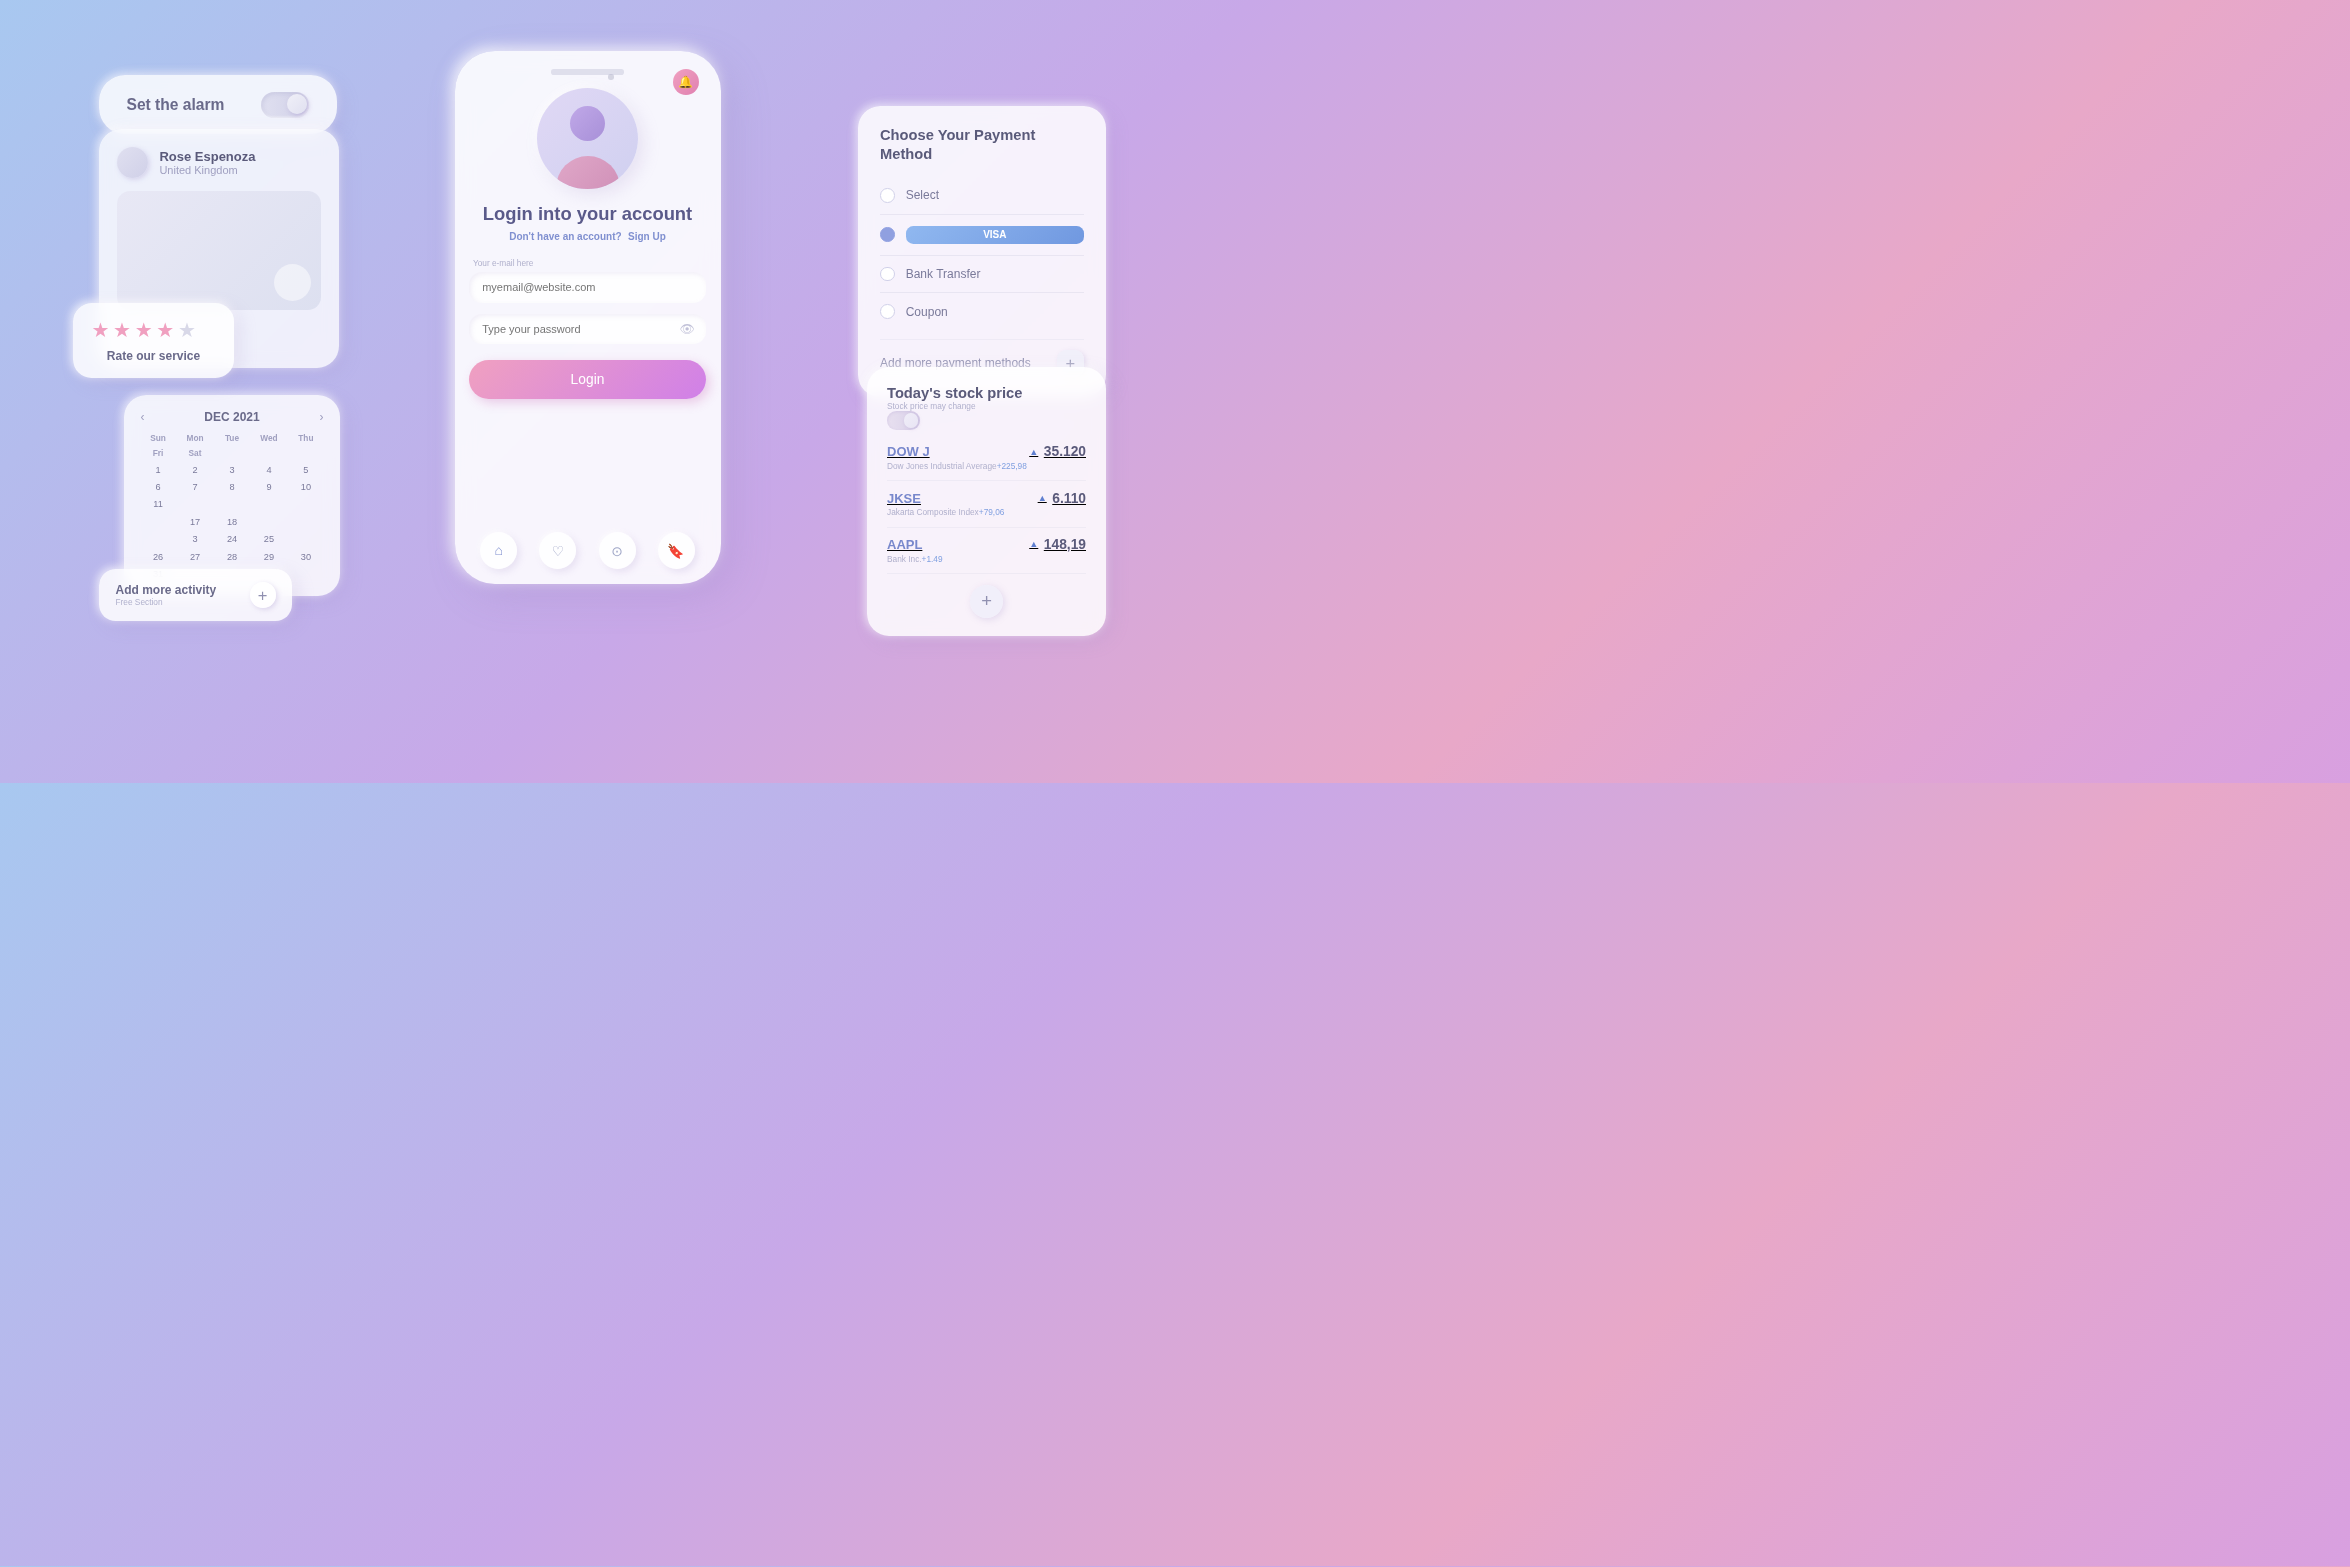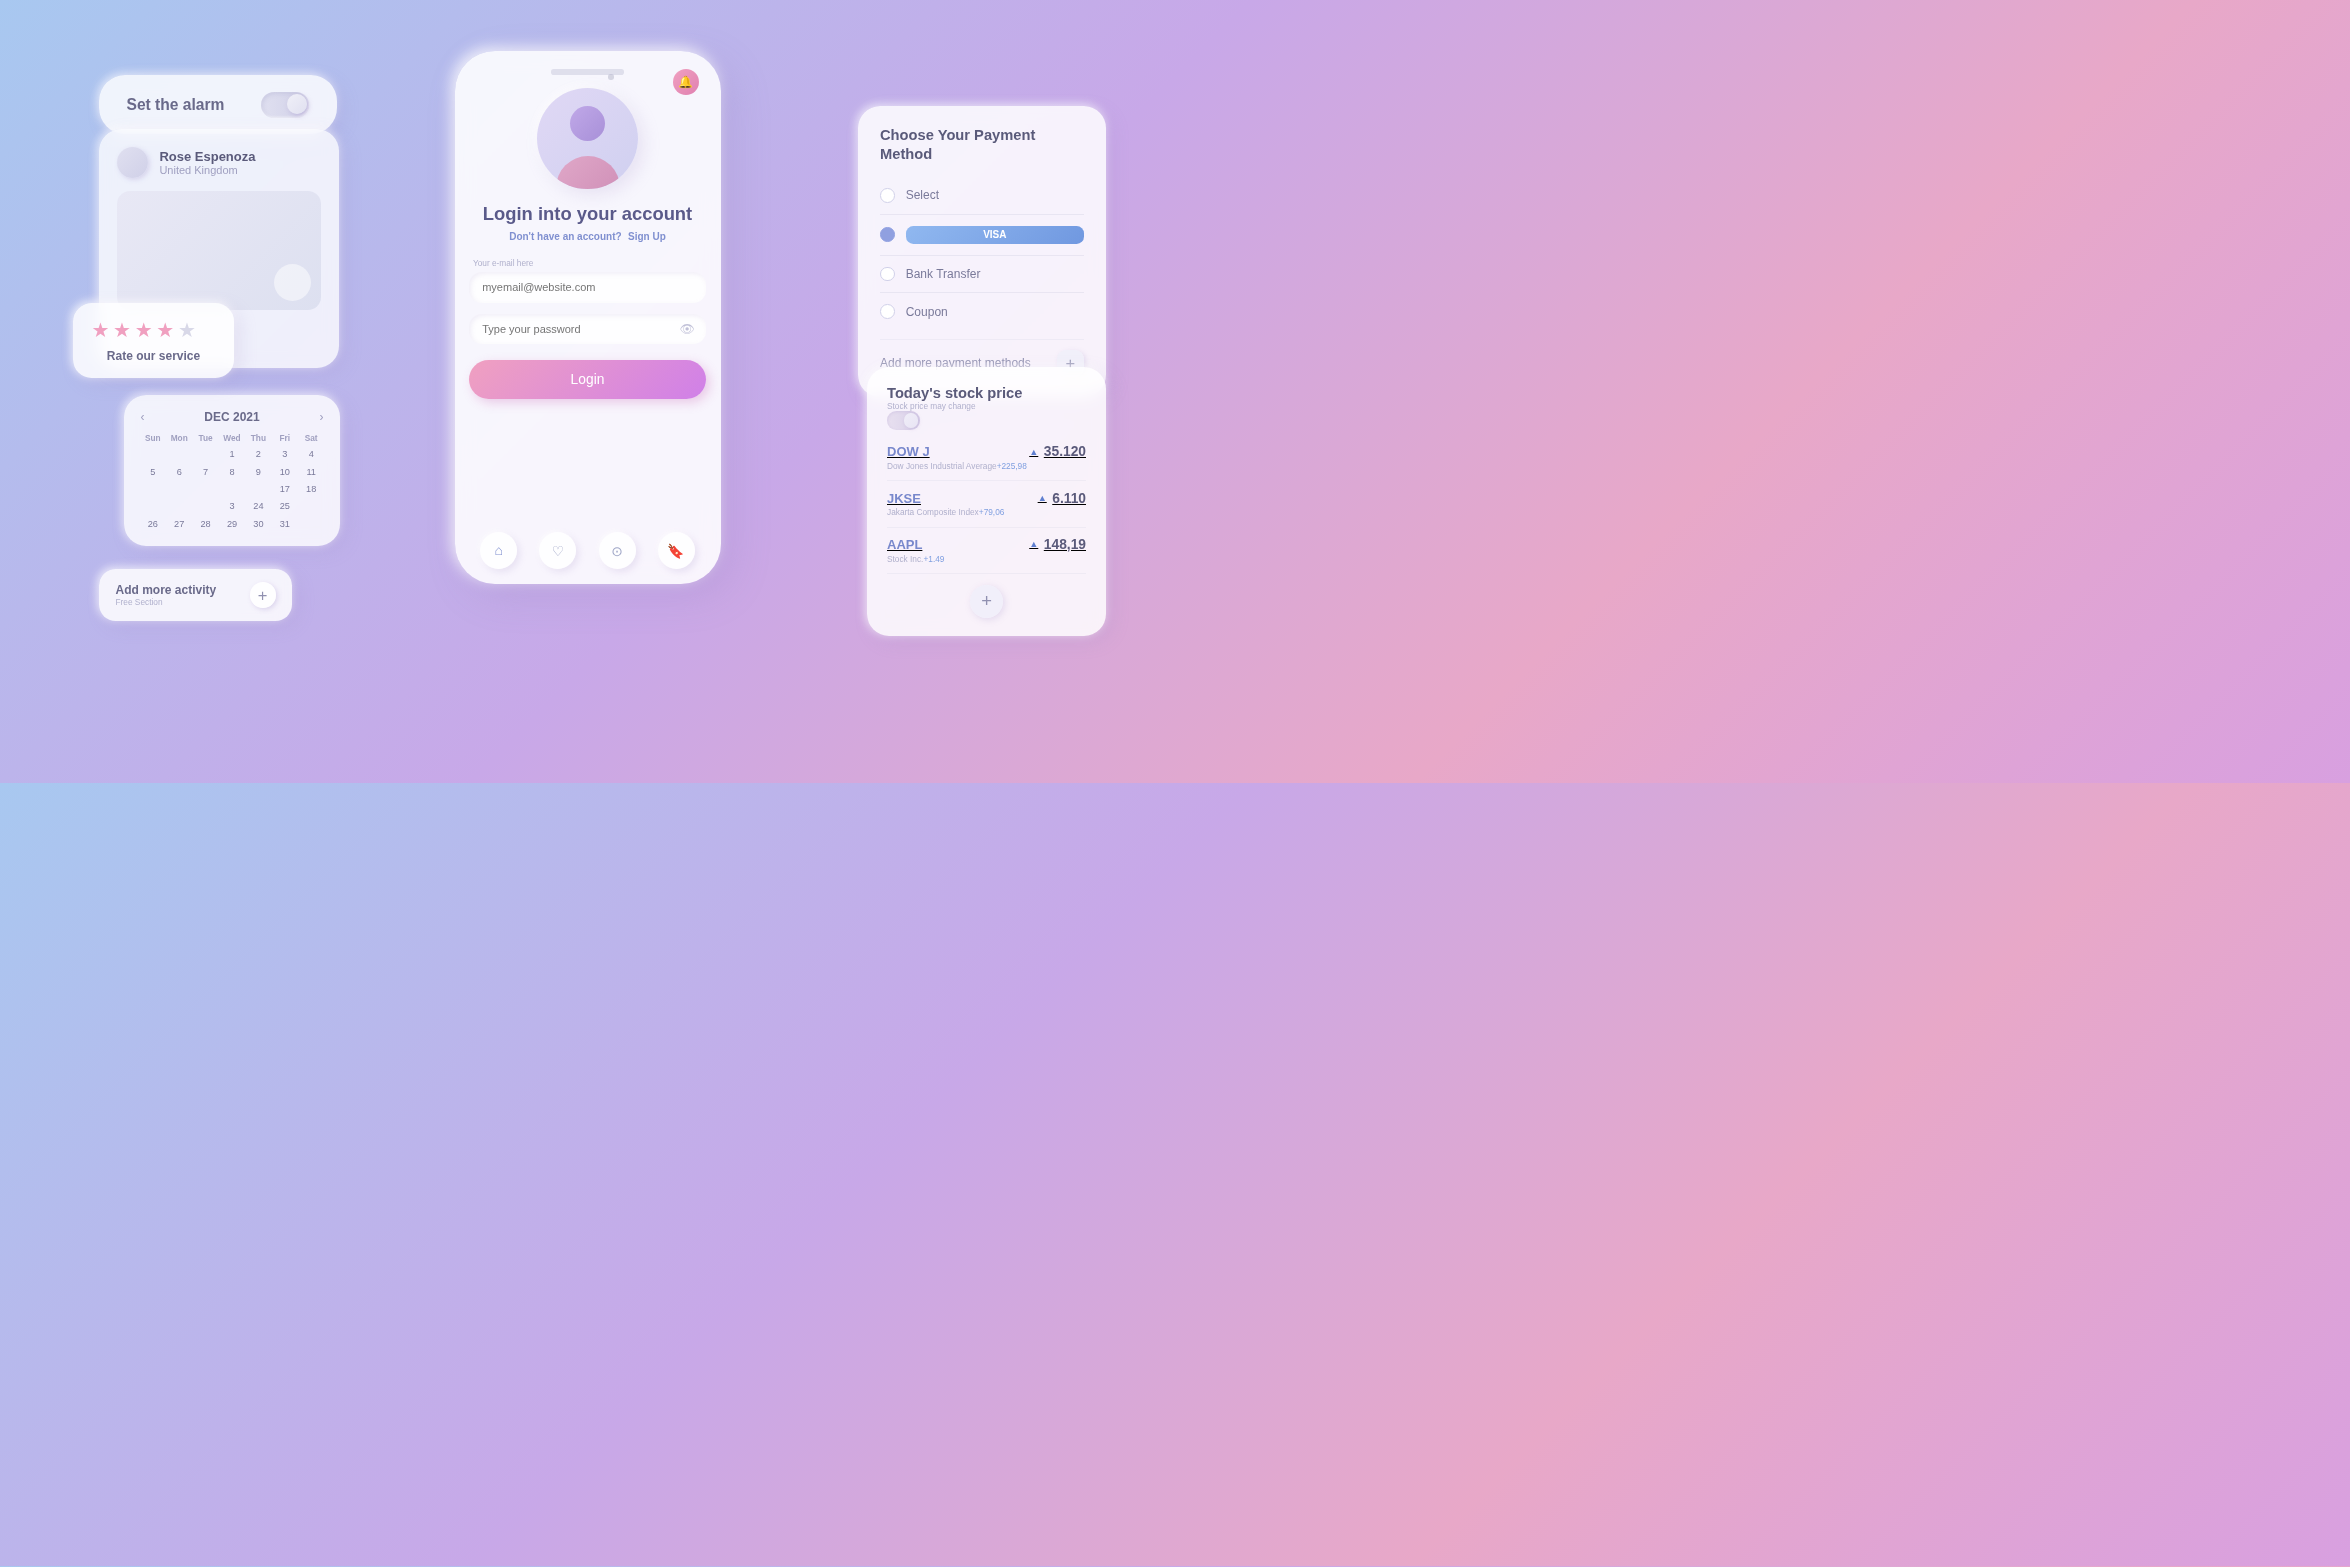--- a/index.html
+++ b/index.html
@@ -166,21 +166,21 @@
       font-weight: 700;
       color: #6a6a8a;
     }
     .cal-nav {
       font-size: 12px;
       color: #a0a0c0;
       cursor: pointer;
     }
     .calendar-grid {
       display: grid;
-      grid-template-columns: repeat(7, 1fr);
+      grid-template-columns: repeat(5, 1fr);
       gap: 1.8px;
       font-size: 9.2px;
       color: #8888aa;
     }
     .cal-day-header {
       text-align: center;
       font-weight: 600;
       font-size: 8.3px;
       color: #a0a0c0;
       padding: 1.8px 0;
@@ -786,21 +786,21 @@
 
     <div class="stock-row">
       <div class="stock-row-top">
         <span class="stock-ticker">AAPL</span>
         <div class="stock-value-group">
           <span class="stock-arrow">▲</span>
           <span class="stock-value">148,19</span>
         </div>
       </div>
       <div class="stock-row-bottom">
-        <span class="stock-name">Stock Inc.</span>
+        <span class="stock-name">Bank Inc.</span>
         <span class="stock-change">+1.49</span>
       </div>
     </div>
 
     <div class="stock-add-btn">
       <div class="stock-add-circle">+</div>
     </div>
   </div>
 
 </div>

